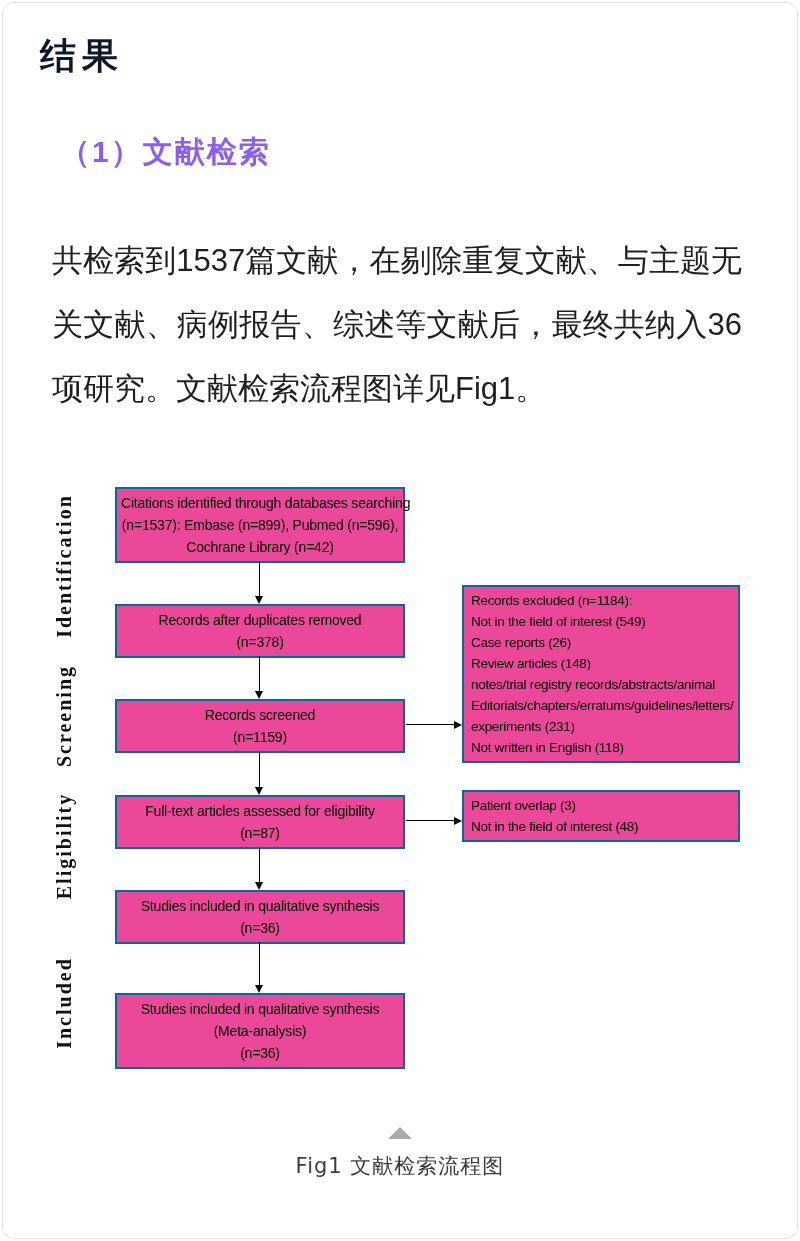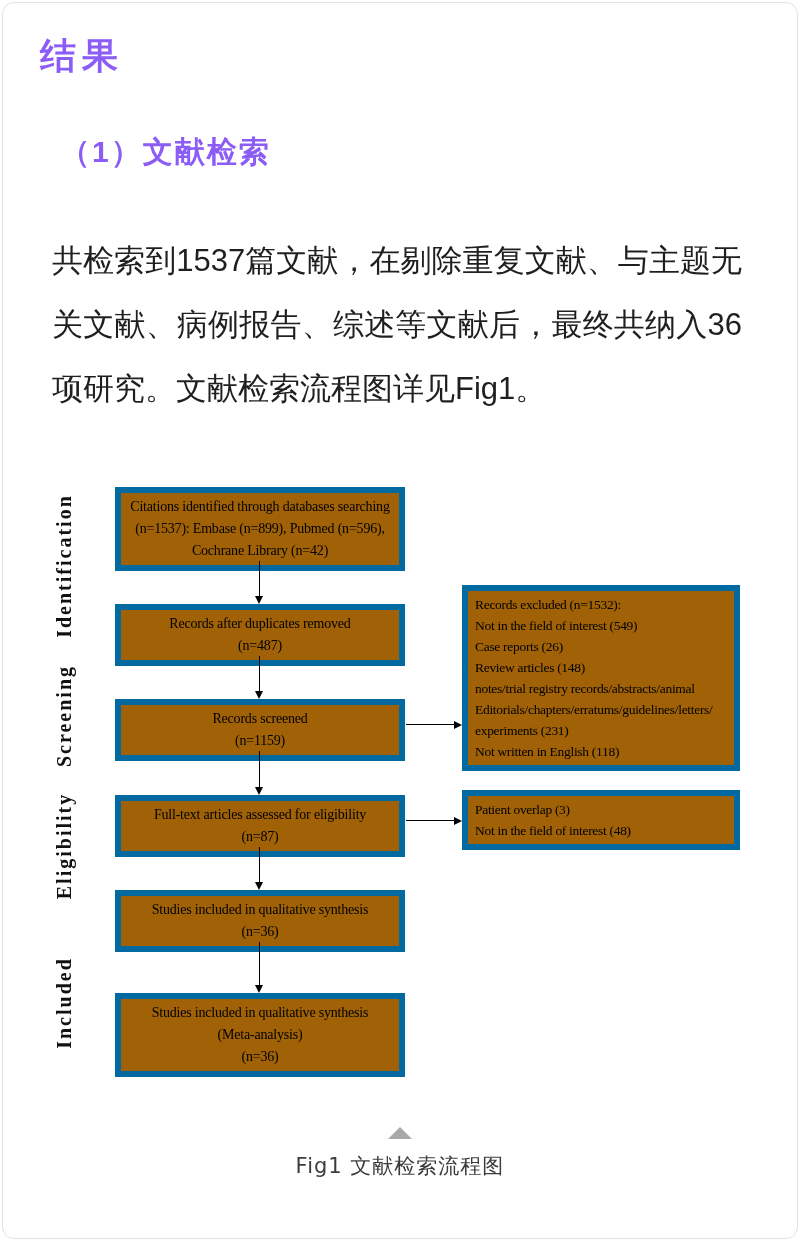--- a/index.html
+++ b/index.html
@@ -7,41 +7,41 @@
   .page {
     position:relative; width:800px; height:1241px; background:#ffffff;
     font-family:"Liberation Sans", sans-serif; overflow:hidden;
   }
   .page-frame {
     position:absolute; inset:2px; border:1px solid #e3e3e3; border-radius:12px;
     pointer-events:none;
   }
   .title {
     position:absolute; left:40px; top:34px; font-size:36px; font-weight:700;
-    letter-spacing:6px; color:#8b5cf6; line-height:1.2;
+    letter-spacing:6px; color:#0f172a; line-height:1.2;
   }
   .section-heading {
     position:absolute; left:60px; top:134px; font-size:30px; font-weight:700;
     letter-spacing:2px; color:#8b5cf6; line-height:1.2;
   }
   .paragraph {
     position:absolute; left:52px; top:229px; width:690px;
     font-size:31px; line-height:64px; font-weight:500; color:#1f1f1f;
     text-align:justify;
   }
   
   .flowchart { position:absolute; left:0; top:0; width:800px; height:1241px; }
   .stage-label {
     position:absolute; left:64px; transform:translate(-50%,-50%) rotate(-90deg);
     font-family:"Liberation Serif", "DejaVu Serif", serif; font-weight:700;
     font-size:20px; letter-spacing:2px; color:#111; white-space:nowrap;
   }
   .fbox {
-    position:absolute; border:6px solid #0369a1; background:#a16207;
-    font-family:Liberation Serif, serif; color:#000;
+    position:absolute; border:2px solid #0369a1; background:#ec4899;
+    font-family:Liberation Sans, sans-serif; color:#000;
   }
   .fbox.main {
     left:115px; width:290px; text-align:center; padding:3px 4px;
     font-size:14px; line-height:22px; letter-spacing:-0.2px;
   }
   .fbox.side {
     left:462px; width:278px; text-align:left; padding:3px 7px;
     font-size:13.5px; line-height:21px; letter-spacing:-0.3px;
   }
   .bl { white-space:nowrap; overflow:visible; }
@@ -87,21 +87,21 @@
     <div class="stage-label" style="top:1003px">Included</div>
 
     <div class="fbox main" style="top:487px">
       <div class="bl">Citations identified through databases searching</div>
       <div class="bl">(n=1537): Embase (n=899), Pubmed (n=596),</div>
       <div class="bl">Cochrane Library (n=42)</div>
     </div>
 
     <div class="fbox main" style="top:604px">
       <div class="bl">Records after duplicates removed</div>
-      <div class="bl">(n=487)</div>
+      <div class="bl">(n=378)</div>
     </div>
 
     <div class="fbox main" style="top:699px">
       <div class="bl">Records screened</div>
       <div class="bl">(n=1159)</div>
     </div>
 
     <div class="fbox main" style="top:795px">
       <div class="bl">Full-text articles assessed for eligibility</div>
       <div class="bl">(n=87)</div>
@@ -112,21 +112,21 @@
       <div class="bl">(n=36)</div>
     </div>
 
     <div class="fbox main" style="top:993px">
       <div class="bl">Studies included in qualitative synthesis</div>
       <div class="bl">(Meta-analysis)</div>
       <div class="bl">(n=36)</div>
     </div>
 
     <div class="fbox side" style="top:585px">
-      <div class="bl">Records excluded (n=1532):</div>
+      <div class="bl">Records excluded (n=1184):</div>
       <div class="bl">Not in the field of interest (549)</div>
       <div class="bl">Case reports (26)</div>
       <div class="bl">Review articles (148)</div>
       <div class="bl">notes/trial registry records/abstracts/animal</div>
       <div class="bl">Editorials/chapters/erratums/guidelines/letters/</div>
       <div class="bl">experiments (231)</div>
       <div class="bl">Not written in English (118)</div>
     </div>
 
     <div class="fbox side" style="top:790px">

